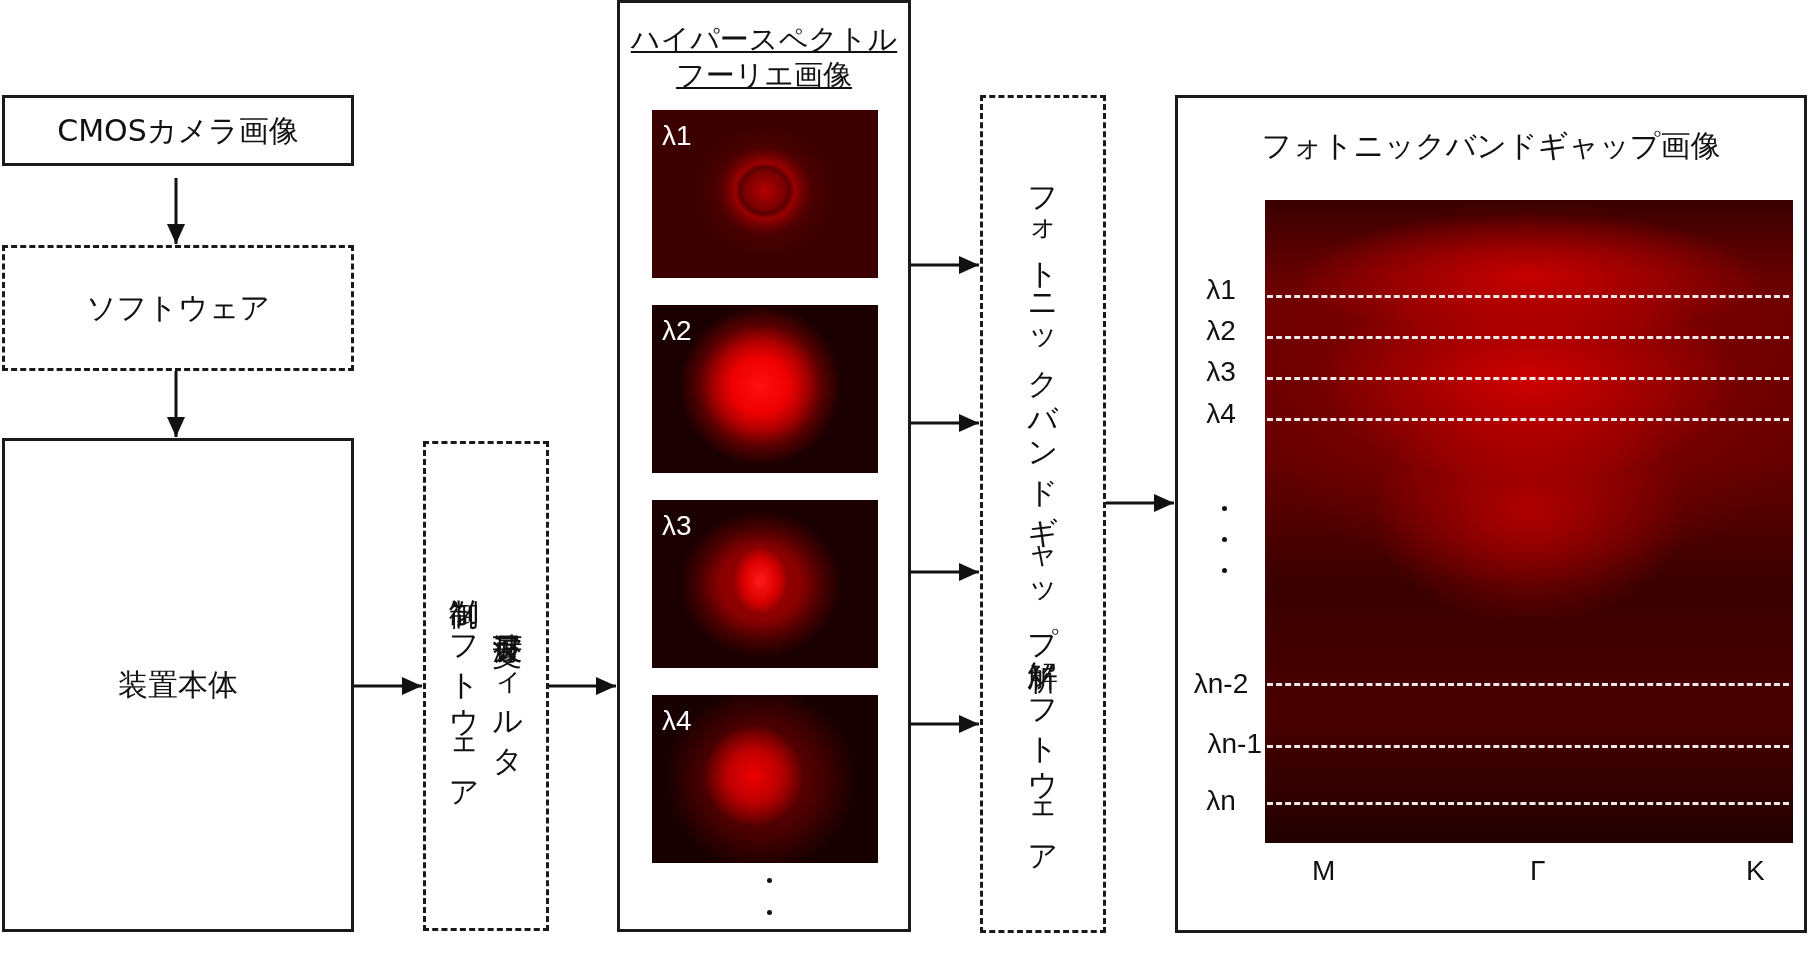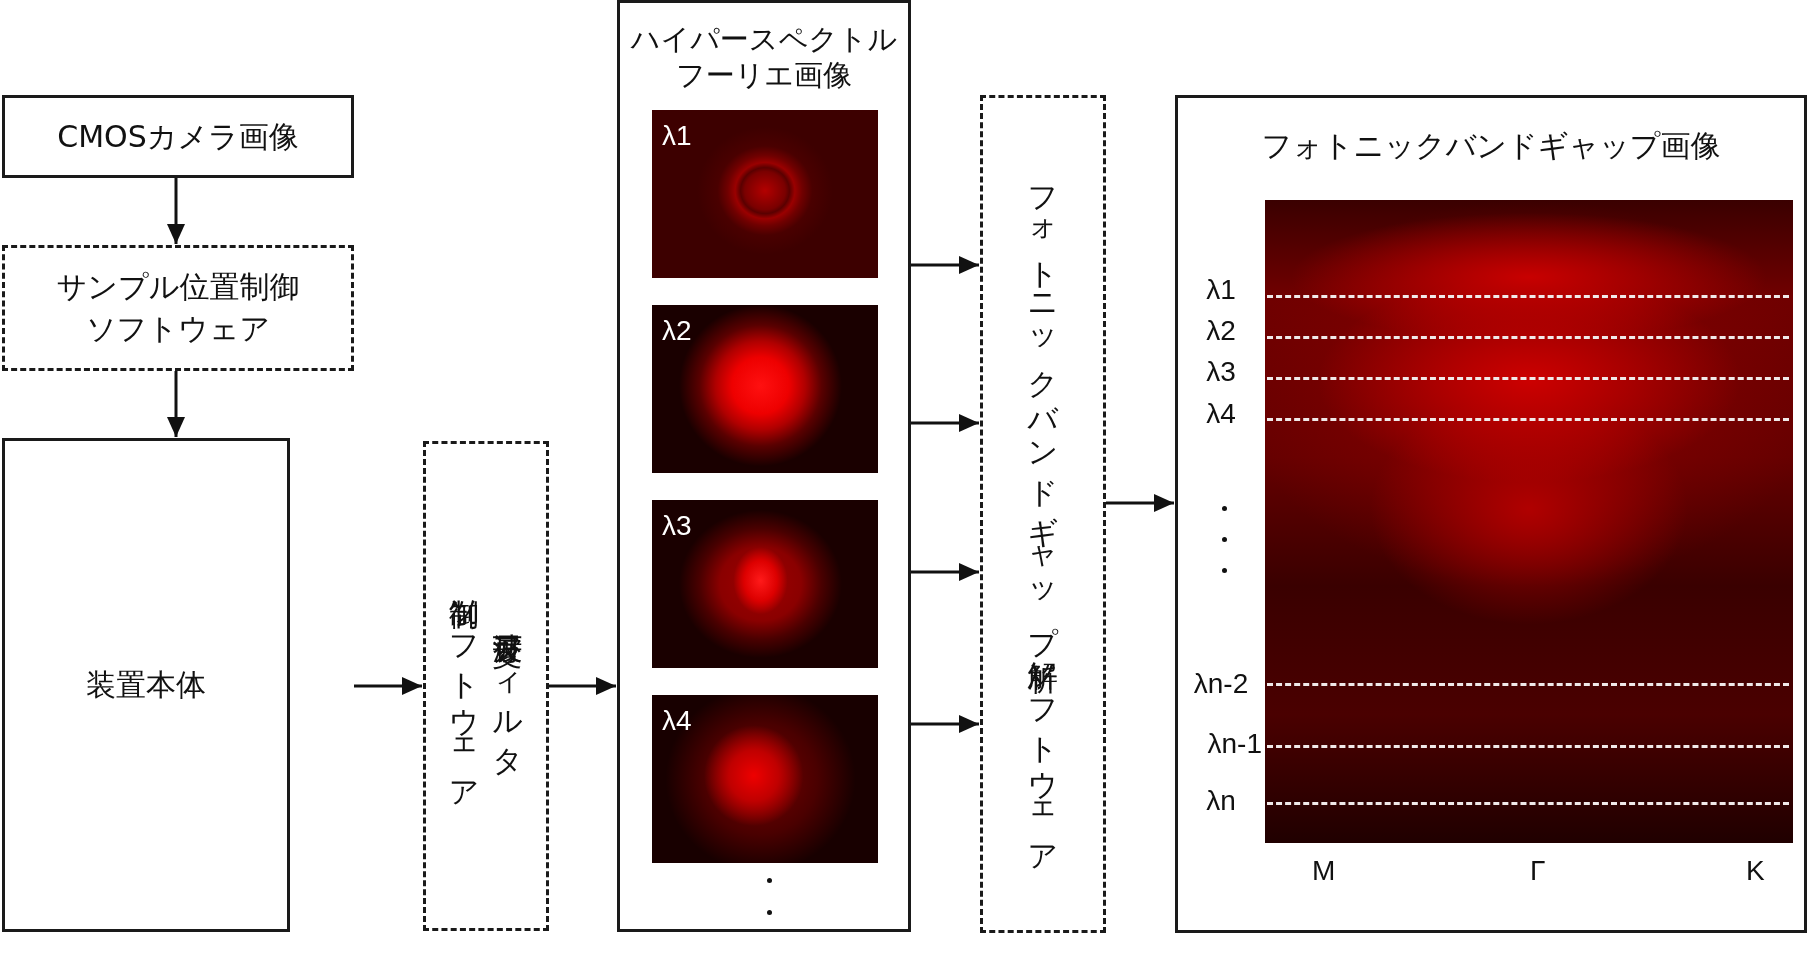--- a/index.html
+++ b/index.html
@@ -33,42 +33,41 @@
             linear-gradient(180deg, #3a0000 0%, #700000 15%, #650000 40%, #3a0000 60%, #4a0000 80%, #200000 100%); }
   .wl-line { position: absolute; left: 2px; right: 4px; border-top: 3px dashed #f0e8e8; height: 0; }
   .wl-label { position: absolute; left: 1180px; width: 82px; text-align: center; font-size: 28px;
               font-family: "Liberation Sans", sans-serif; }
   .axis { position: absolute; top: 855px; font-size: 28px; font-family: "Liberation Sans", sans-serif; }
   .dot { position: absolute; width: 5px; height: 5px; border-radius: 50%; background: #111; }
 </style>
 </head>
 <body>
 
-<div class="box solid center lbl" style="left:2px; top:95px; width:352px; height:83px;">
+<div class="box solid center lbl" style="left:2px; top:95px; width:352px; height:71px;">
   <span>CMOSカメラ画像</span>
 </div>
 
 <div class="box dashed center lbl" style="left:2px; top:245px; width:352px; height:126px; flex-direction:column;">
-  <span>サンプル位置制御</span>
   <span>ソフトウェア</span>
 </div>
 
-<div class="box solid center lbl" style="left:2px; top:438px; width:288px; height:494px;">
+<div class="box solid center lbl" style="left:2px; top:438px; width:352px; height:494px;">
   <span>装置本体</span>
 </div>
 
 <div class="box dashed center" style="left:423px; top:441px; width:126px; height:490px;">
   <div class="vert">
     <span>波長可変フィルタ</span><br>
     <span>制御ソフトウェア</span>
   </div>
 </div>
 
 <div class="box solid" style="left:617px; top:0px; width:294px; height:932px;">
-  <div class="center lbl" style="position:absolute; left:0; right:0; top:18px; flex-direction:column; font-size:29px; line-height:1.25;">
+  <div class="center lbl" style="position:absolute; left:0; right:0; top:18px; flex-direction:column; font-size:29px; line-height:1.25;text-decoration:underline;">
     <span>ハイパースペクトル</span>
     <span>フーリエ画像</span>
   </div>
 </div>
 
 <div class="fimg f1" style="top:110px;">
   <span class="tag">λ1</span>
 </div>
 <div class="fimg f2" style="top:305px;">
   <span class="tag">λ2</span>

